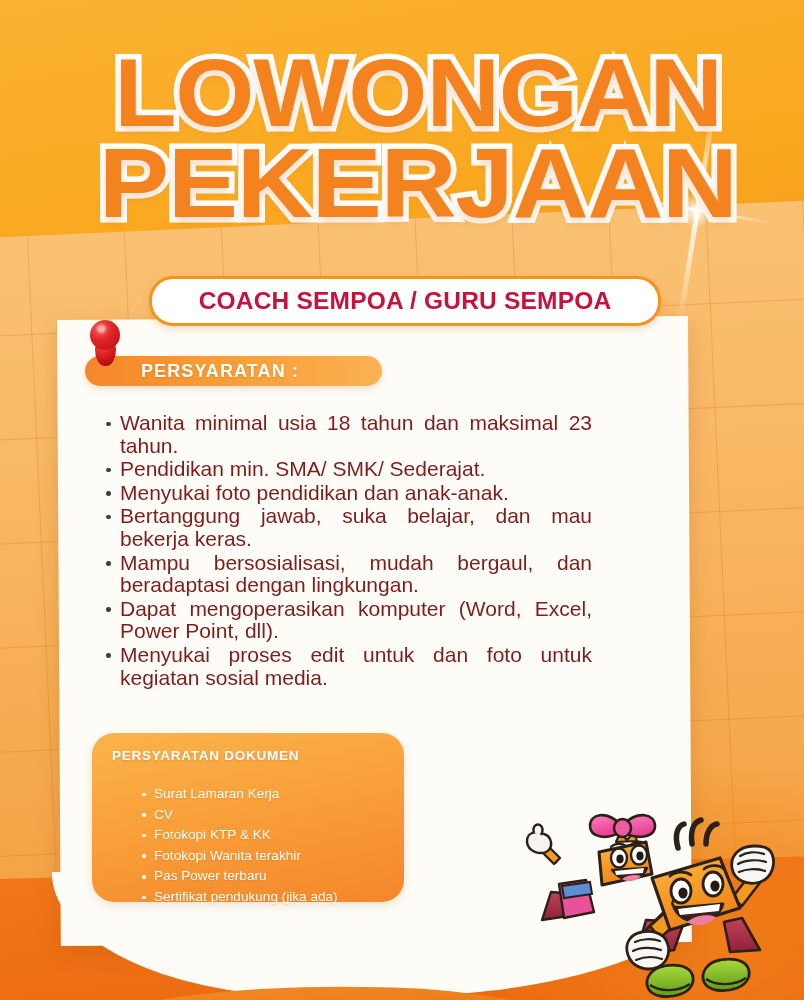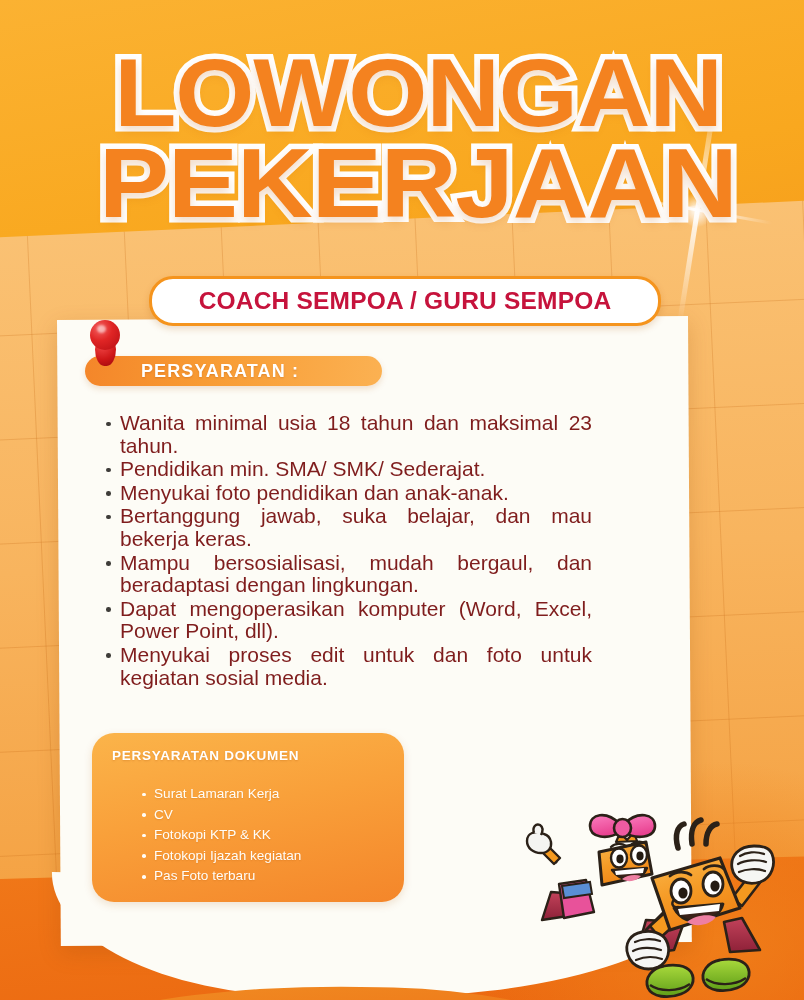--- a/index.html
+++ b/index.html
@@ -360,22 +360,23 @@
     <li>Dapat mengoperasikan komputer (Word, Excel, Power Point, dll).</li>
     <li>Menyukai proses edit untuk dan foto untuk kegiatan sosial media.</li>
   </ul>
 
   <div class="doc-box">
     <div class="doc-title">PERSYARATAN DOKUMEN</div>
     <ul class="doc-list">
       <li>Surat Lamaran Kerja</li>
       <li>CV</li>
       <li>Fotokopi KTP &amp; KK</li>
-      <li>Fotokopi Ijazah kegiatan</li>
-      <li>Pas Foto terbaru</li>
+      <li>Fotokopi Wanita terakhir</li>
+      <li>Pas Power terbaru</li>
+      <li>Sertifikat pendukung (jika ada)</li>
     </ul>
   </div>
 
   <svg class="mascots" viewBox="0 0 280 200">
     <defs>
       <linearGradient id="gBody" x1="0" y1="0" x2="0.4" y2="1">
         <stop offset="0%" stop-color="#FBB74A"></stop>
         <stop offset="55%" stop-color="#F59A25"></stop>
         <stop offset="100%" stop-color="#EF8416"></stop>
       </linearGradient>

